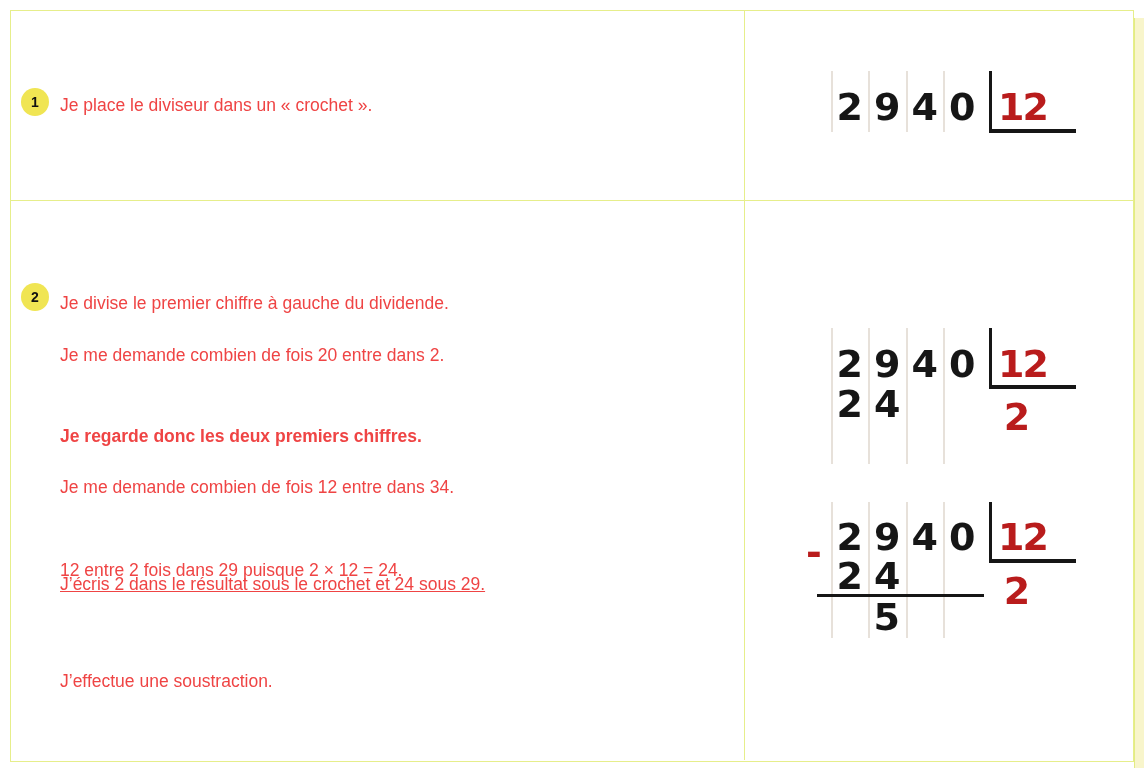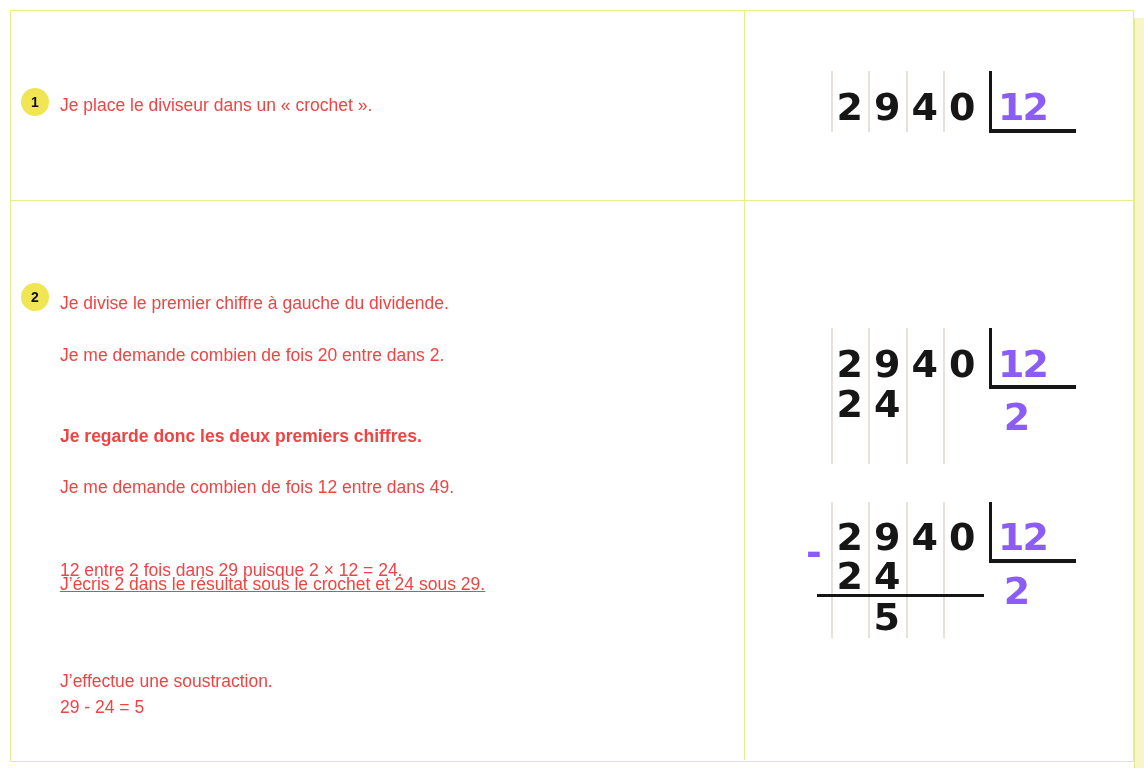--- a/index.html
+++ b/index.html
@@ -17,21 +17,21 @@
   .badge{
     width:28px;height:28px;border-radius:50%;background:#f0e553;color:#111;
     font-size:14px;font-weight:bold;display:flex;align-items:center;justify-content:center;
   }
   
   .tpar{left:60px;white-space:nowrap;font-size:17.5px;line-height:26px;color:#ef4444;}
   
   .dline{width:2px;background:#e7e1da;}
   .digit-row{display:flex;font-weight:bold;font-size:38px;line-height:38px;color:#161616;font-family:"DejaVu Sans","Liberation Sans",sans-serif;}
   .digit-row span{width:37.5px;text-align:center;display:block;}
-  .bigch{font-weight:bold;font-size:38px;line-height:38px;color:#8b5cf6;font-family:"DejaVu Sans","Liberation Sans",sans-serif;}
+  .bigch{font-weight:bold;font-size:38px;line-height:38px;color:#b91c1c;font-family:"DejaVu Sans","Liberation Sans",sans-serif;}
   .crochet-v{width:3px;background:#161616;}
   .crochet-h{height:4px;background:#161616;}
   .subline{height:3px;background:#161616;}
   .divisor{letter-spacing:-2px;}
   .qcell{width:40px;text-align:center;}
 </style>
 </head>
 <body>
 
 <div class="abs card-frame"></div>
@@ -45,26 +45,25 @@
 <div class="abs tpar" style="top:92px;">Je place le diviseur dans un « crochet ».</div>
 
 <div class="abs badge" style="left:21px;top:283px;">
   <span>2</span>
 </div>
 <div class="abs tpar" style="top:290px;">Je divise le premier chiffre à gauche du dividende.</div>
 <div class="abs tpar" style="top:342px;">
   <div>Je me demande combien de fois 20 entre dans 2.</div>
 </div>
 <div class="abs tpar" style="top:423px;font-weight:bold;">Je regarde donc les deux premiers chiffres.</div>
-<div class="abs tpar" style="top:474px;">Je me demande combien de fois 12 entre dans 49.</div>
+<div class="abs tpar" style="top:474px;">Je me demande combien de fois 12 entre dans 34.</div>
 <div class="abs tpar" style="top:557px;">12 entre 2 fois dans 29 puisque 2 × 12 = 24.</div>
 <div class="abs tpar" style="top:571px;text-decoration:underline;">J’écris 2 dans le résultat sous le crochet et 24 sous 29.</div>
 <div class="abs tpar" style="top:668px;">
   <div>J’effectue une soustraction.</div>
-  <div>29 - 24 = 5</div>
 </div>
 
 <div class="abs dline" style="left:831px;top:71px;height:61px;"></div>
 <div class="abs dline" style="left:868px;top:71px;height:61px;"></div>
 <div class="abs dline" style="left:906px;top:71px;height:61px;"></div>
 <div class="abs dline" style="left:943px;top:71px;height:61px;"></div>
 <div class="abs digit-row" style="left:831px;top:88px;">
   <span>2</span>
   <span>9</span>
   <span>4</span>

